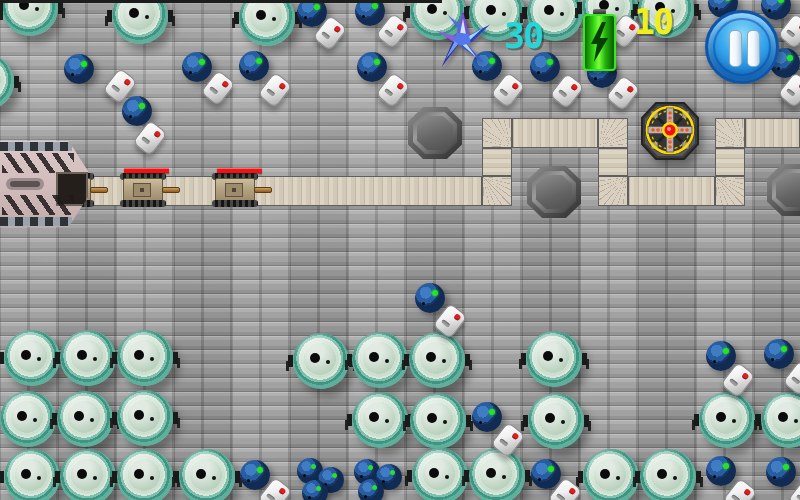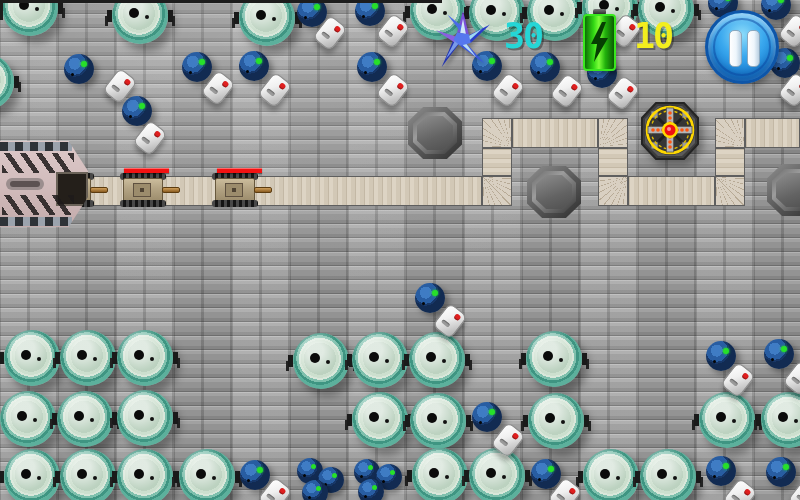--- a/index.html
+++ b/index.html
@@ -411,20 +411,20 @@
       </svg>
     </div>
     <div class="hud-count" id="stars-count" style="left: 504px; top: 16px; color: rgb(37, 214, 214);">30</div>
 
     <div class="battery-cap"></div>
     <div class="battery">
       <svg width="29" height="53" viewBox="0 0 29 53">
         <polygon points="17,6 6,28 12,28 9,46 23,22 15,22 21,6" fill="#063f02"></polygon>
       </svg>
     </div>
-    <div class="hud-count" id="energy-count" style="left: 634px; top: 16px; color: rgb(242, 238, 30);">10</div>
+    <div class="hud-count" id="energy-count" style="left: 634px; top: 2px; color: rgb(242, 238, 30);">10</div>
 
     <div class="pause-btn">
       <div class="pause-bar l"></div>
       <div class="pause-bar r"></div>
     </div>
   </div>
 </div>
 
 </body></html>

